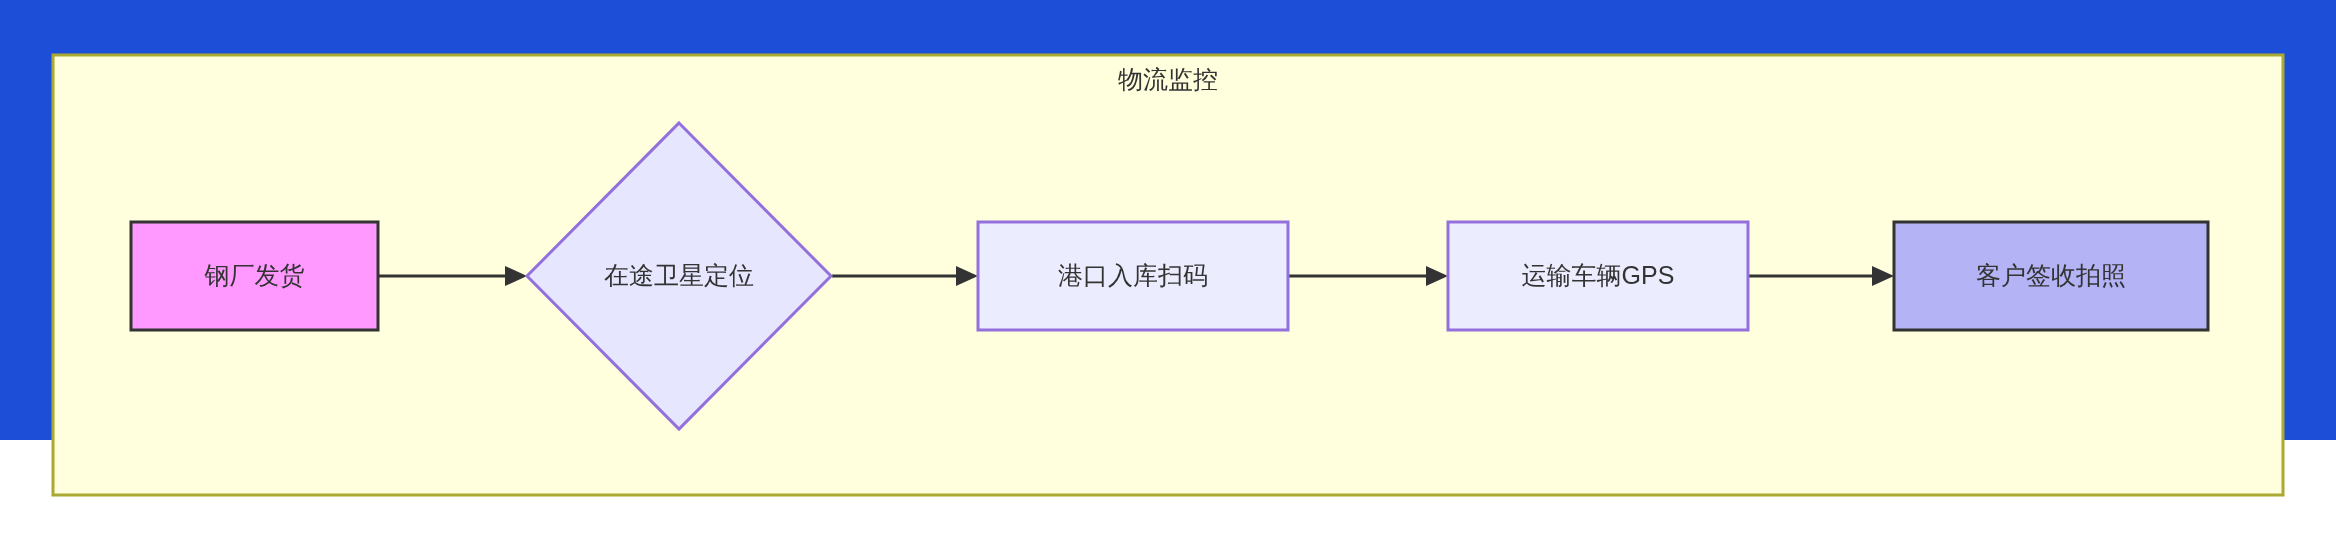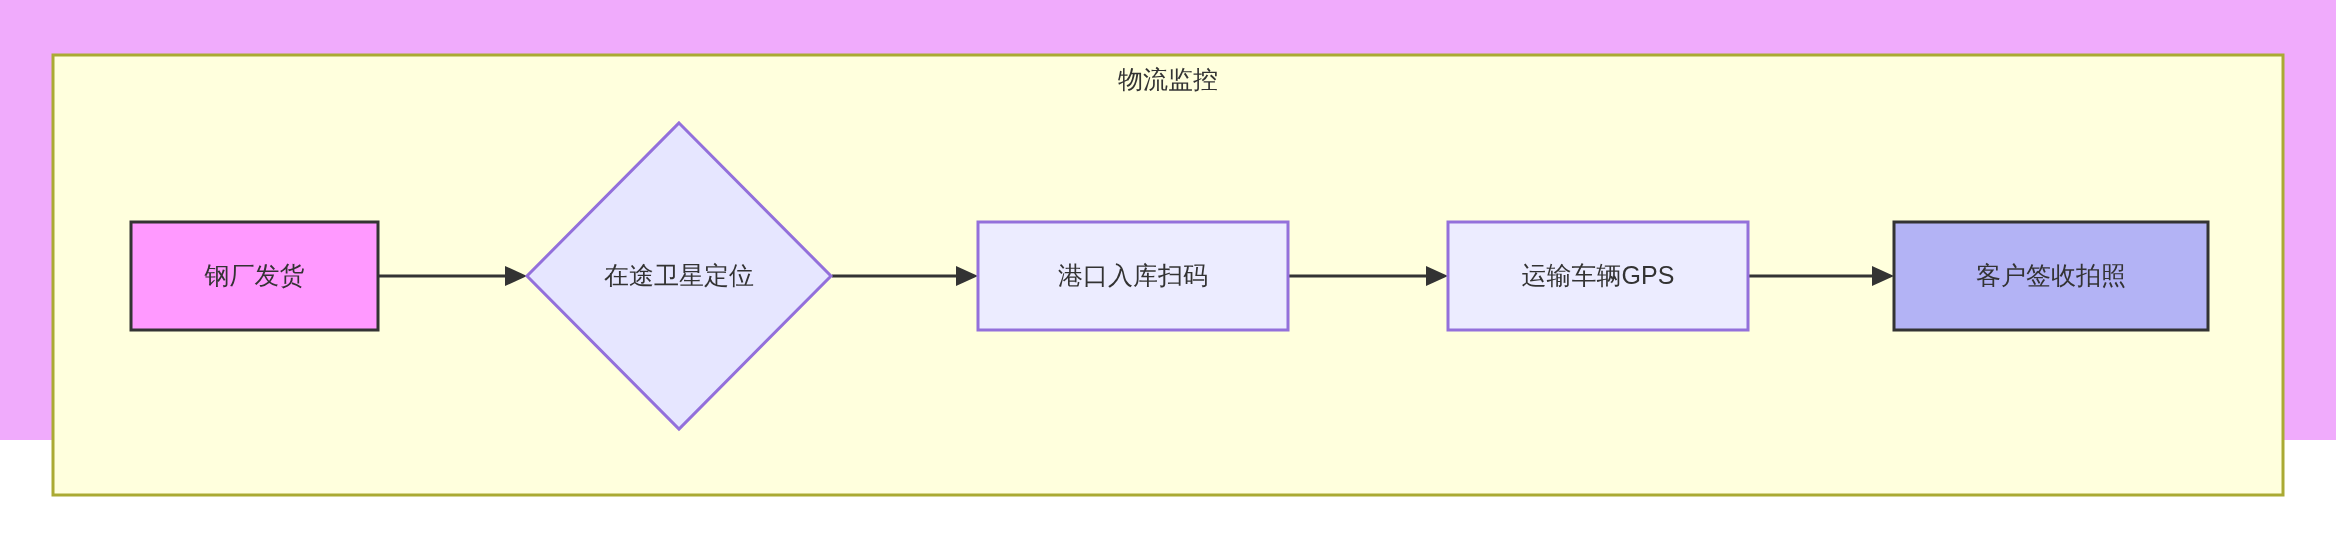--- a/index.html
+++ b/index.html
@@ -10,21 +10,21 @@
   body {
     width: 2336px;
     height: 552px;
     font-family: "Liberation Sans", "DejaVu Sans", sans-serif;
     overflow: hidden;
   }
   #stage {
     position: relative;
     width: 2336px;
     height: 440px;
-    background: #f0abfc;
+    background: #1d4ed8;
   }
   #flow-svg {
     position: absolute;
     left: 0;
     top: 0;
     width: 2336px;
     height: 552px;
   }
   .subgraph-rect {
     fill: #ffffdd;

